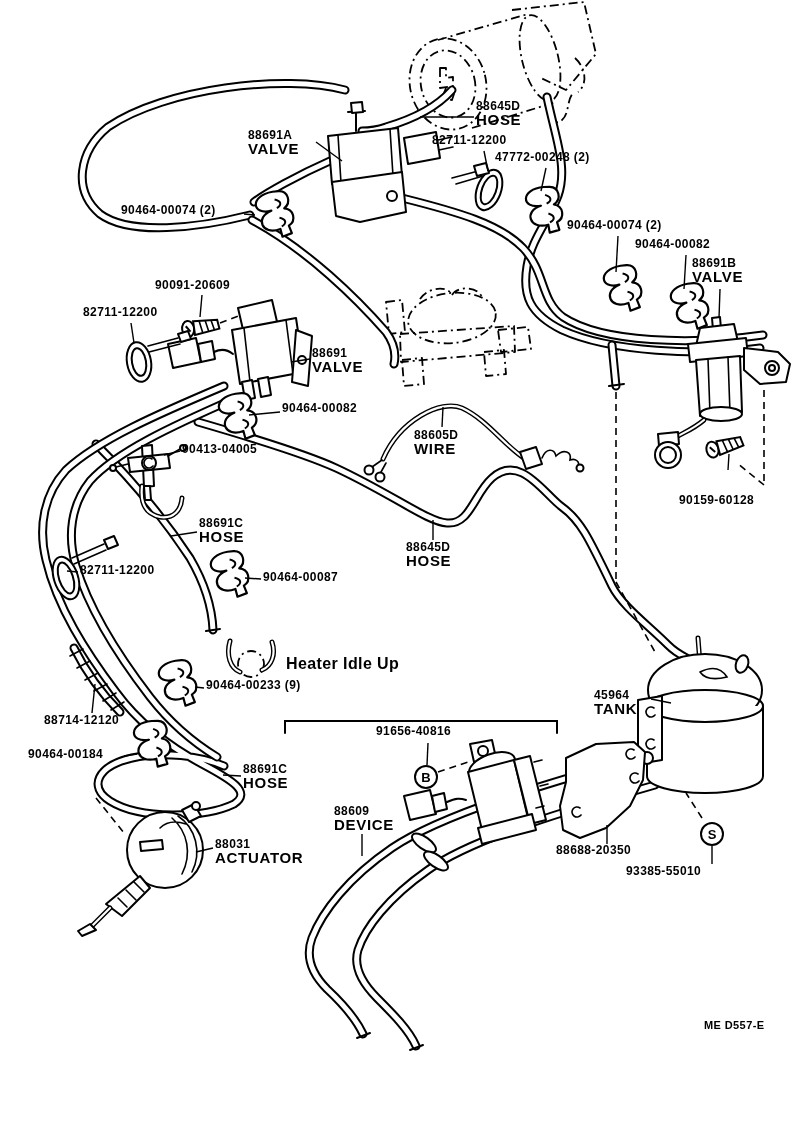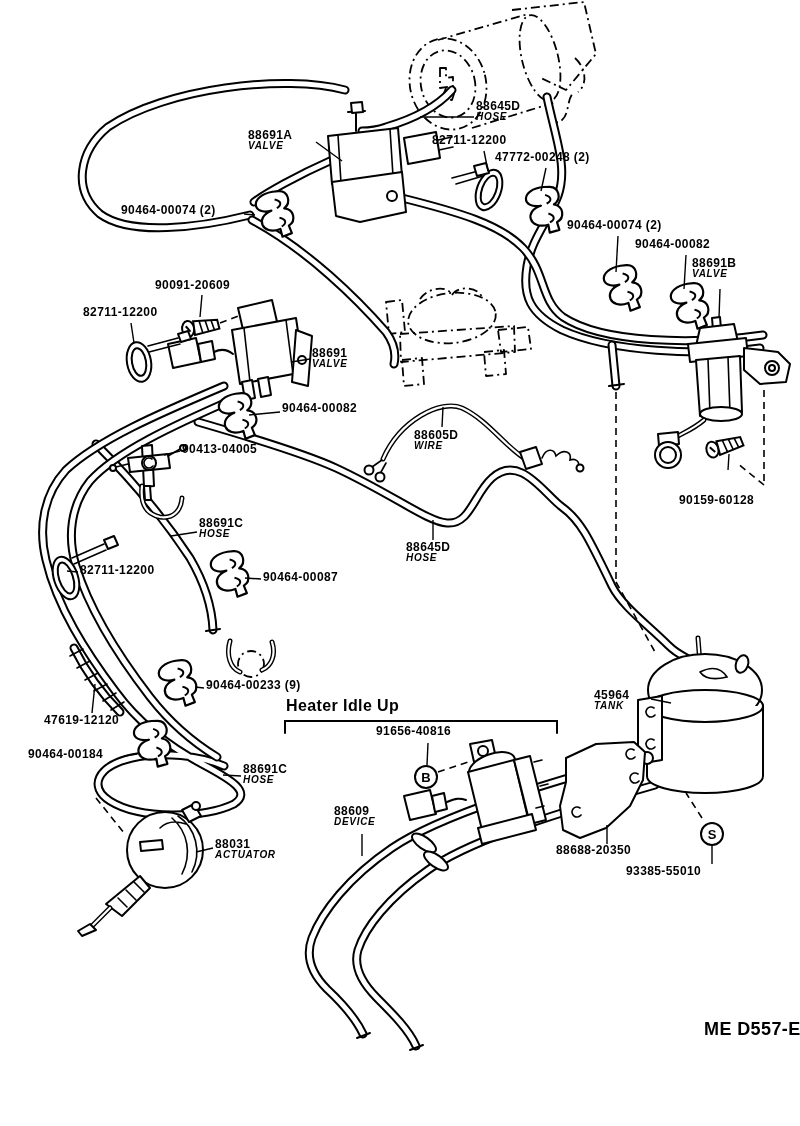--- a/index.html
+++ b/index.html
@@ -1,23 +1,23 @@
 <!DOCTYPE html>
 <html><head>
 <meta charset="utf-8">
 <style>
   html,body{margin:0;padding:0;background:#fff;}
   .stage{position:relative;width:800px;height:1126px;background:#fff;overflow:hidden;
          font-family:"Liberation Sans",sans-serif;color:#000;}
   .art{position:absolute;left:0;top:0;}
   .lbl{position:absolute;font-weight:bold;line-height:1.02;white-space:nowrap;}
   .lbl .num{display:block;font-size:12px;letter-spacing:.4px;}
-  .lbl .sub{display:block;font-size:10px;letter-spacing:.7px;font-style:italic;}
+  .lbl .sub{display:block;font-size:15px;letter-spacing:.7px;}
   .lbl.note .num{font-size:16px;}
-  .lbl.code .num{font-size:18px;letter-spacing:.4px;}
+  .lbl.code .num{font-size:11px;letter-spacing:.4px;}
   
   .to{fill:none;stroke:#000;stroke-width:9;stroke-linecap:round;stroke-linejoin:round;}
   .ti{fill:none;stroke:#fff;stroke-width:5;stroke-linecap:round;stroke-linejoin:round;}
   .wo{fill:none;stroke:#000;stroke-width:5;stroke-linecap:round;stroke-linejoin:round;}
   .wi{fill:none;stroke:#fff;stroke-width:2.2;stroke-linecap:round;stroke-linejoin:round;}
   .pt{fill:#fff;stroke:#000;stroke-width:2;stroke-linejoin:round;}
   .ln{fill:none;stroke:#000;stroke-width:2;stroke-linecap:round;}
   .thin{fill:none;stroke:#000;stroke-width:1.6;stroke-linecap:round;}
   .ref{fill:none;stroke:#000;stroke-width:1.8;stroke-dasharray:9 4 2 4;stroke-linejoin:round;}
   .dash{fill:none;stroke:#000;stroke-width:1.6;stroke-dasharray:7 5;}
@@ -409,23 +409,23 @@
 <div class="lbl" style="left:263px;top:571px">
   <span class="num">90464-00087</span>
 </div>
 <div class="lbl" style="left:679px;top:494px">
   <span class="num">90159-60128</span>
 </div>
 <div class="lbl" style="left:206px;top:679px">
   <span class="num">90464-00233 (9)</span>
 </div>
 <div class="lbl" style="left:44px;top:714px">
-  <span class="num">47619-12120</span>
-</div>
-<div class="lbl note" style="left:286px;top:698px">
+  <span class="num">88714-12120</span>
+</div>
+<div class="lbl note" style="left:286px;top:656px">
   <span class="num">Heater Idle Up</span>
 </div>
 <div class="lbl" style="left:376px;top:725px">
   <span class="num">91656-40816</span>
 </div>
 <div class="lbl" style="left:28px;top:748px">
   <span class="num">90464-00184</span>
 </div>
 <div class="lbl" style="left:243px;top:763px">
   <span class="num">88691C</span>

